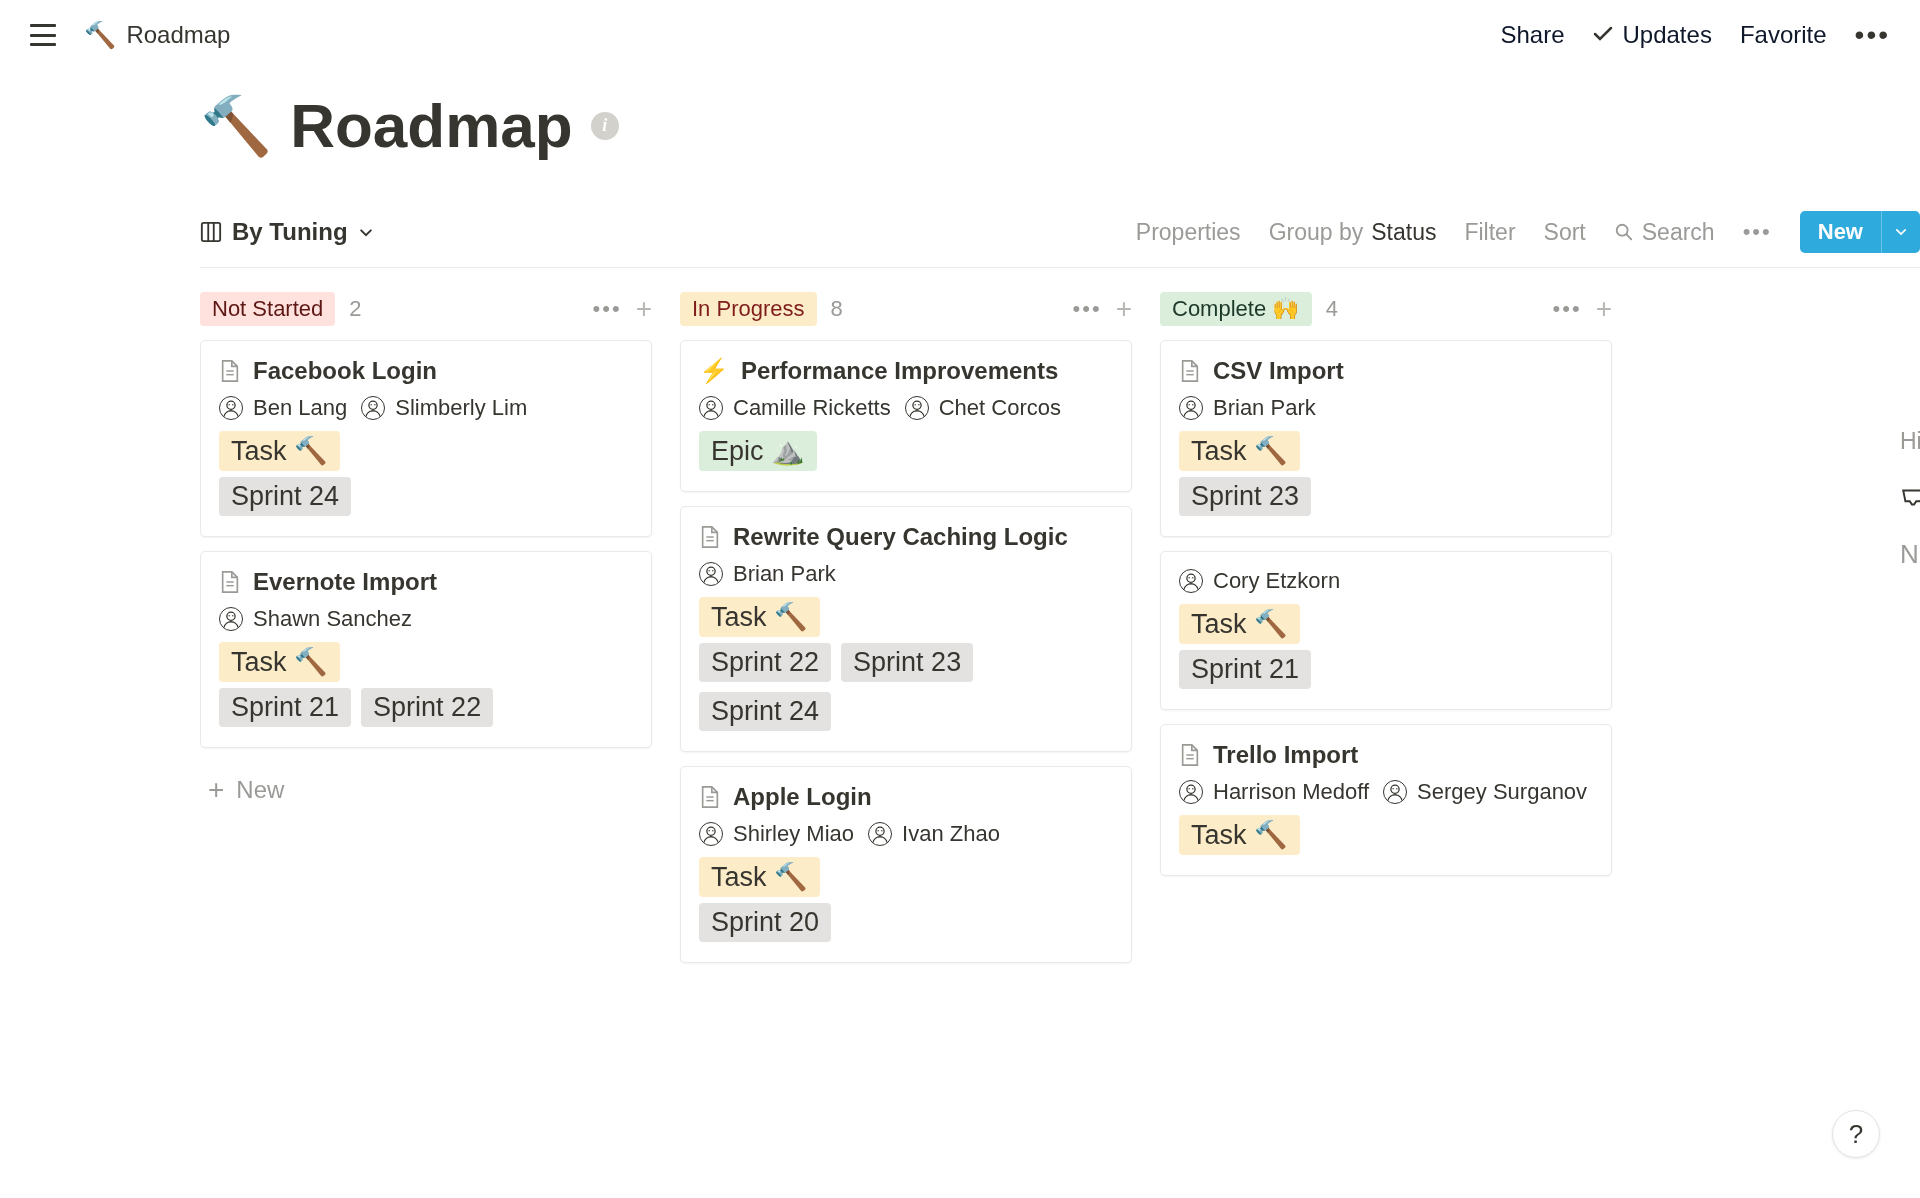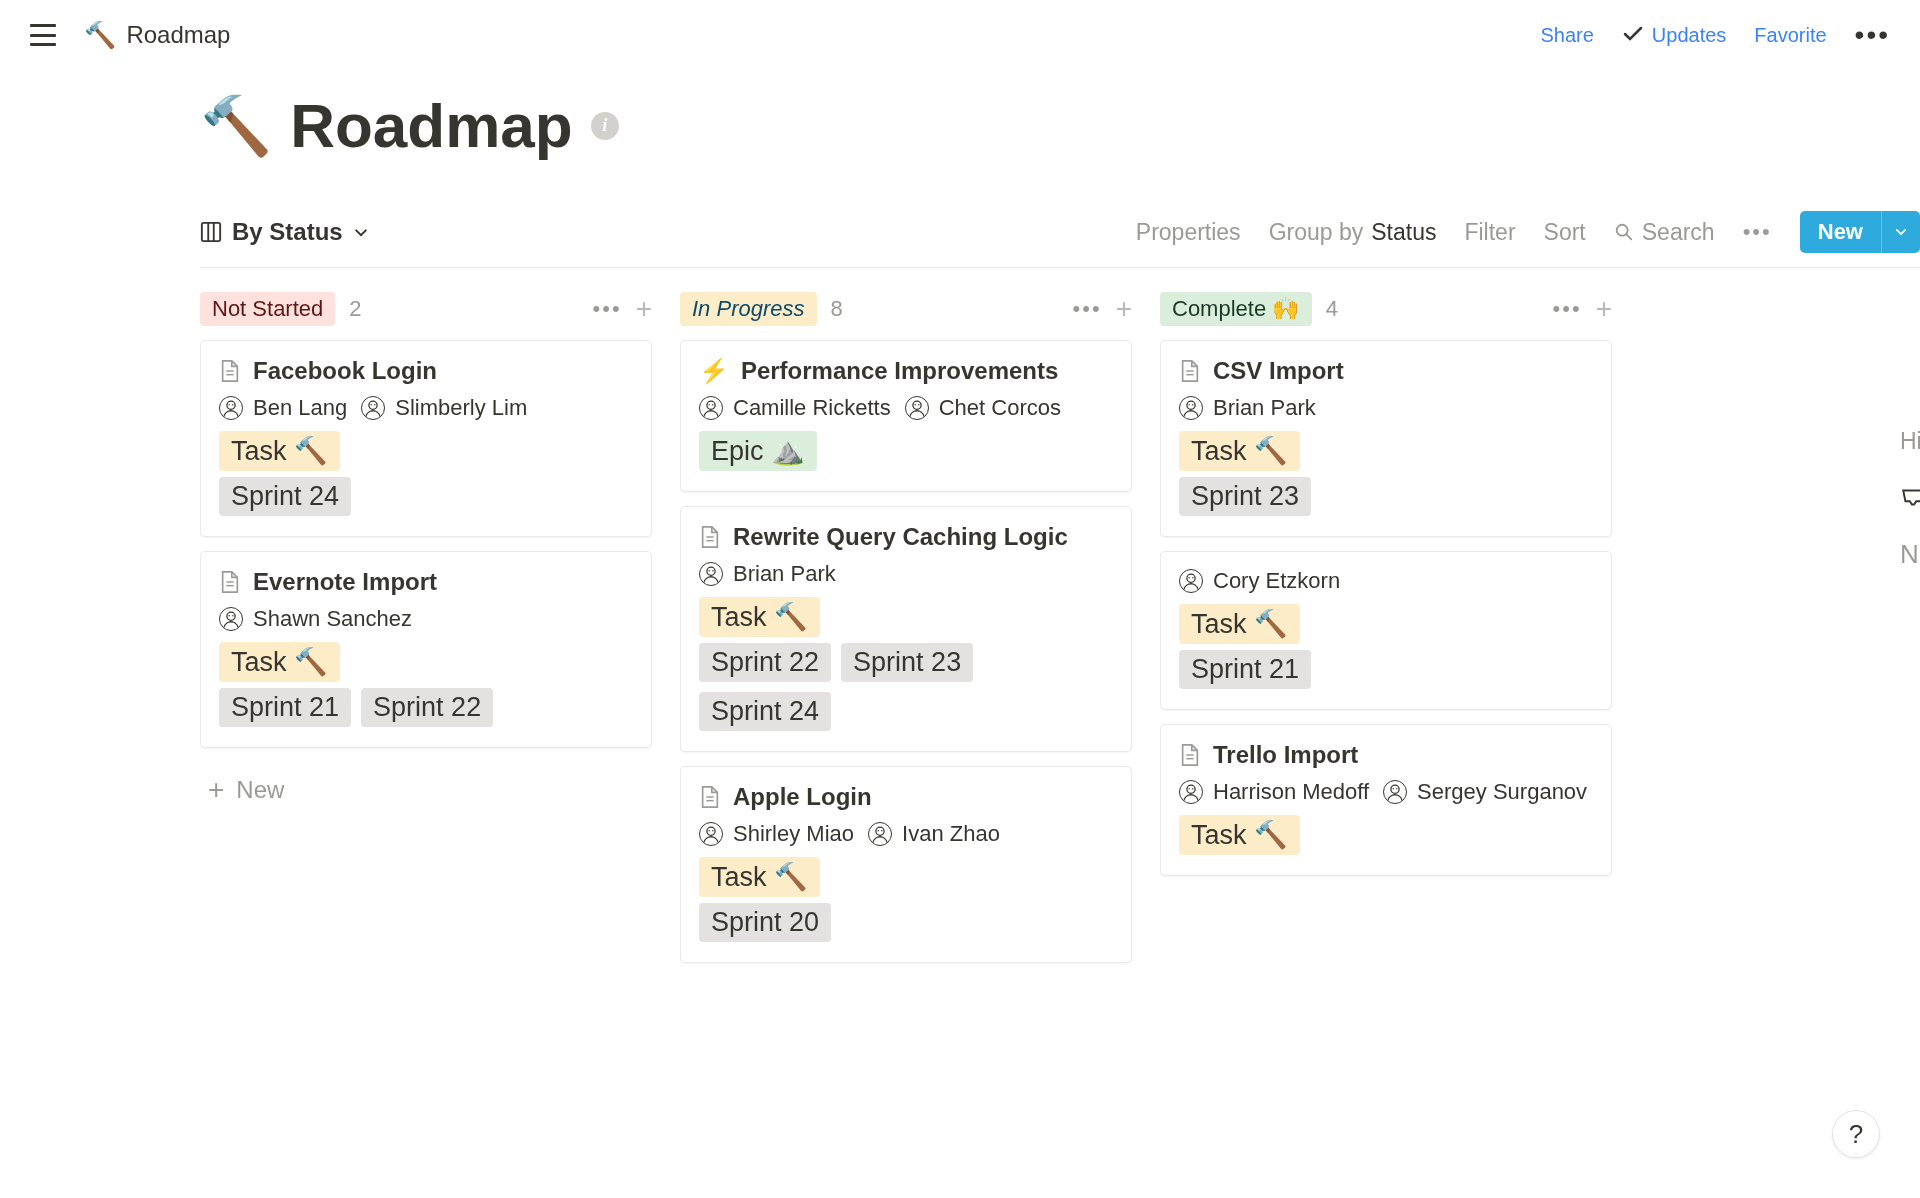--- a/index.html
+++ b/index.html
@@ -21,21 +21,21 @@
 .hamburger {
   width: 26px; height: 22px;
   display: flex; flex-direction: column; justify-content: space-between;
   cursor: pointer;
   margin-right: 28px;
 }
 .hamburger span { display:block; height: 3px; background:#37352f; border-radius:1px; }
 .crumb-icon { font-size: 26px; margin-right: 10px; }
 .crumb-text { font-size: 24px; font-weight: 500; color:#37352f; }
 .topbar-right { margin-left: auto; display:flex; align-items:center; gap: 28px; }
-.tb-link { font-size: 20px; color:#3b82f6; cursor:pointer; display:flex; align-items:center; gap:8px; }
+.tb-link { font-size: 24px; color:#0f172a; cursor:pointer; display:flex; align-items:center; gap:8px; }
 .tb-check { width:22px; height:22px; }
 .dots { font-size: 28px; letter-spacing: 2px; color:#37352f; cursor:pointer; }
 
 .page {
   padding: 20px 0 0 200px;
 }
 .title-row { display:flex; align-items:center; gap: 18px; margin-bottom: 50px; }
 .title-emoji { font-size: 58px; }
 .title-text { font-size: 62px; font-weight: 700; color:#37352f; }
 .info-badge {
@@ -185,21 +185,21 @@
     <span class="title-emoji">🔨</span>
     <span class="title-text">Roadmap</span>
     <span class="info-badge">i</span>
   </div>
 
   <div class="toolbar">
     <div class="view-switch">
       <svg class="board-icon" viewBox="0 0 24 24">
           <use href="#svg-board"></use>
         </svg>
-      <span>By Status</span>
+      <span>By Tuning</span>
       <svg class="chevron" viewBox="0 0 20 16">
           <use href="#svg-chevron"></use>
         </svg>
     </div>
     <div class="toolbar-spacer"></div>
     <div class="toolbar-actions">
       <span class="act">Properties</span>
       <span class="act">
         <span>Group by </span>
           <span class="strong">Status</span>
@@ -293,21 +293,21 @@
               <span class="tag" style="background:#e3e2e0;">Sprint 22</span>
             </div>
           </div>
           <div class="add-new-row">
             <span class="plus">+</span>
             <span>New</span>
           </div>
         </div>
         <div class="col">
           <div class="col-header">
-            <span class="col-tag" style="background:#fdecc8;color:#0c4a6e;font-style:italic;">In Progress</span>
+            <span class="col-tag" style="background:#fdecc8;color:#7f1d1d;">In Progress</span>
             <span class="col-count">8</span>
             <span class="col-header-spacer"></span>
             <span class="col-actions">
               <span class="dots-sm">•••</span>
               <span class="plus">+</span>
             </span>
           </div>
           <div class="card">
             <div class="card-title-row">
               <span class="card-emoji">⚡</span>

